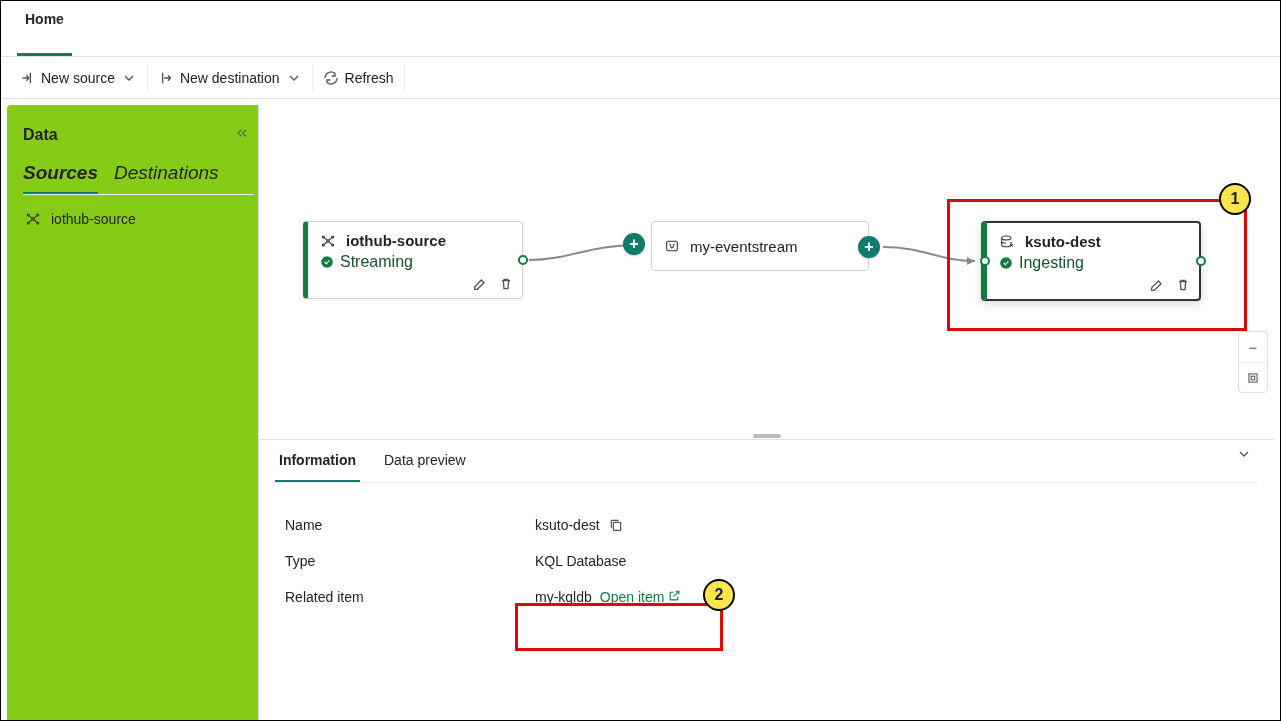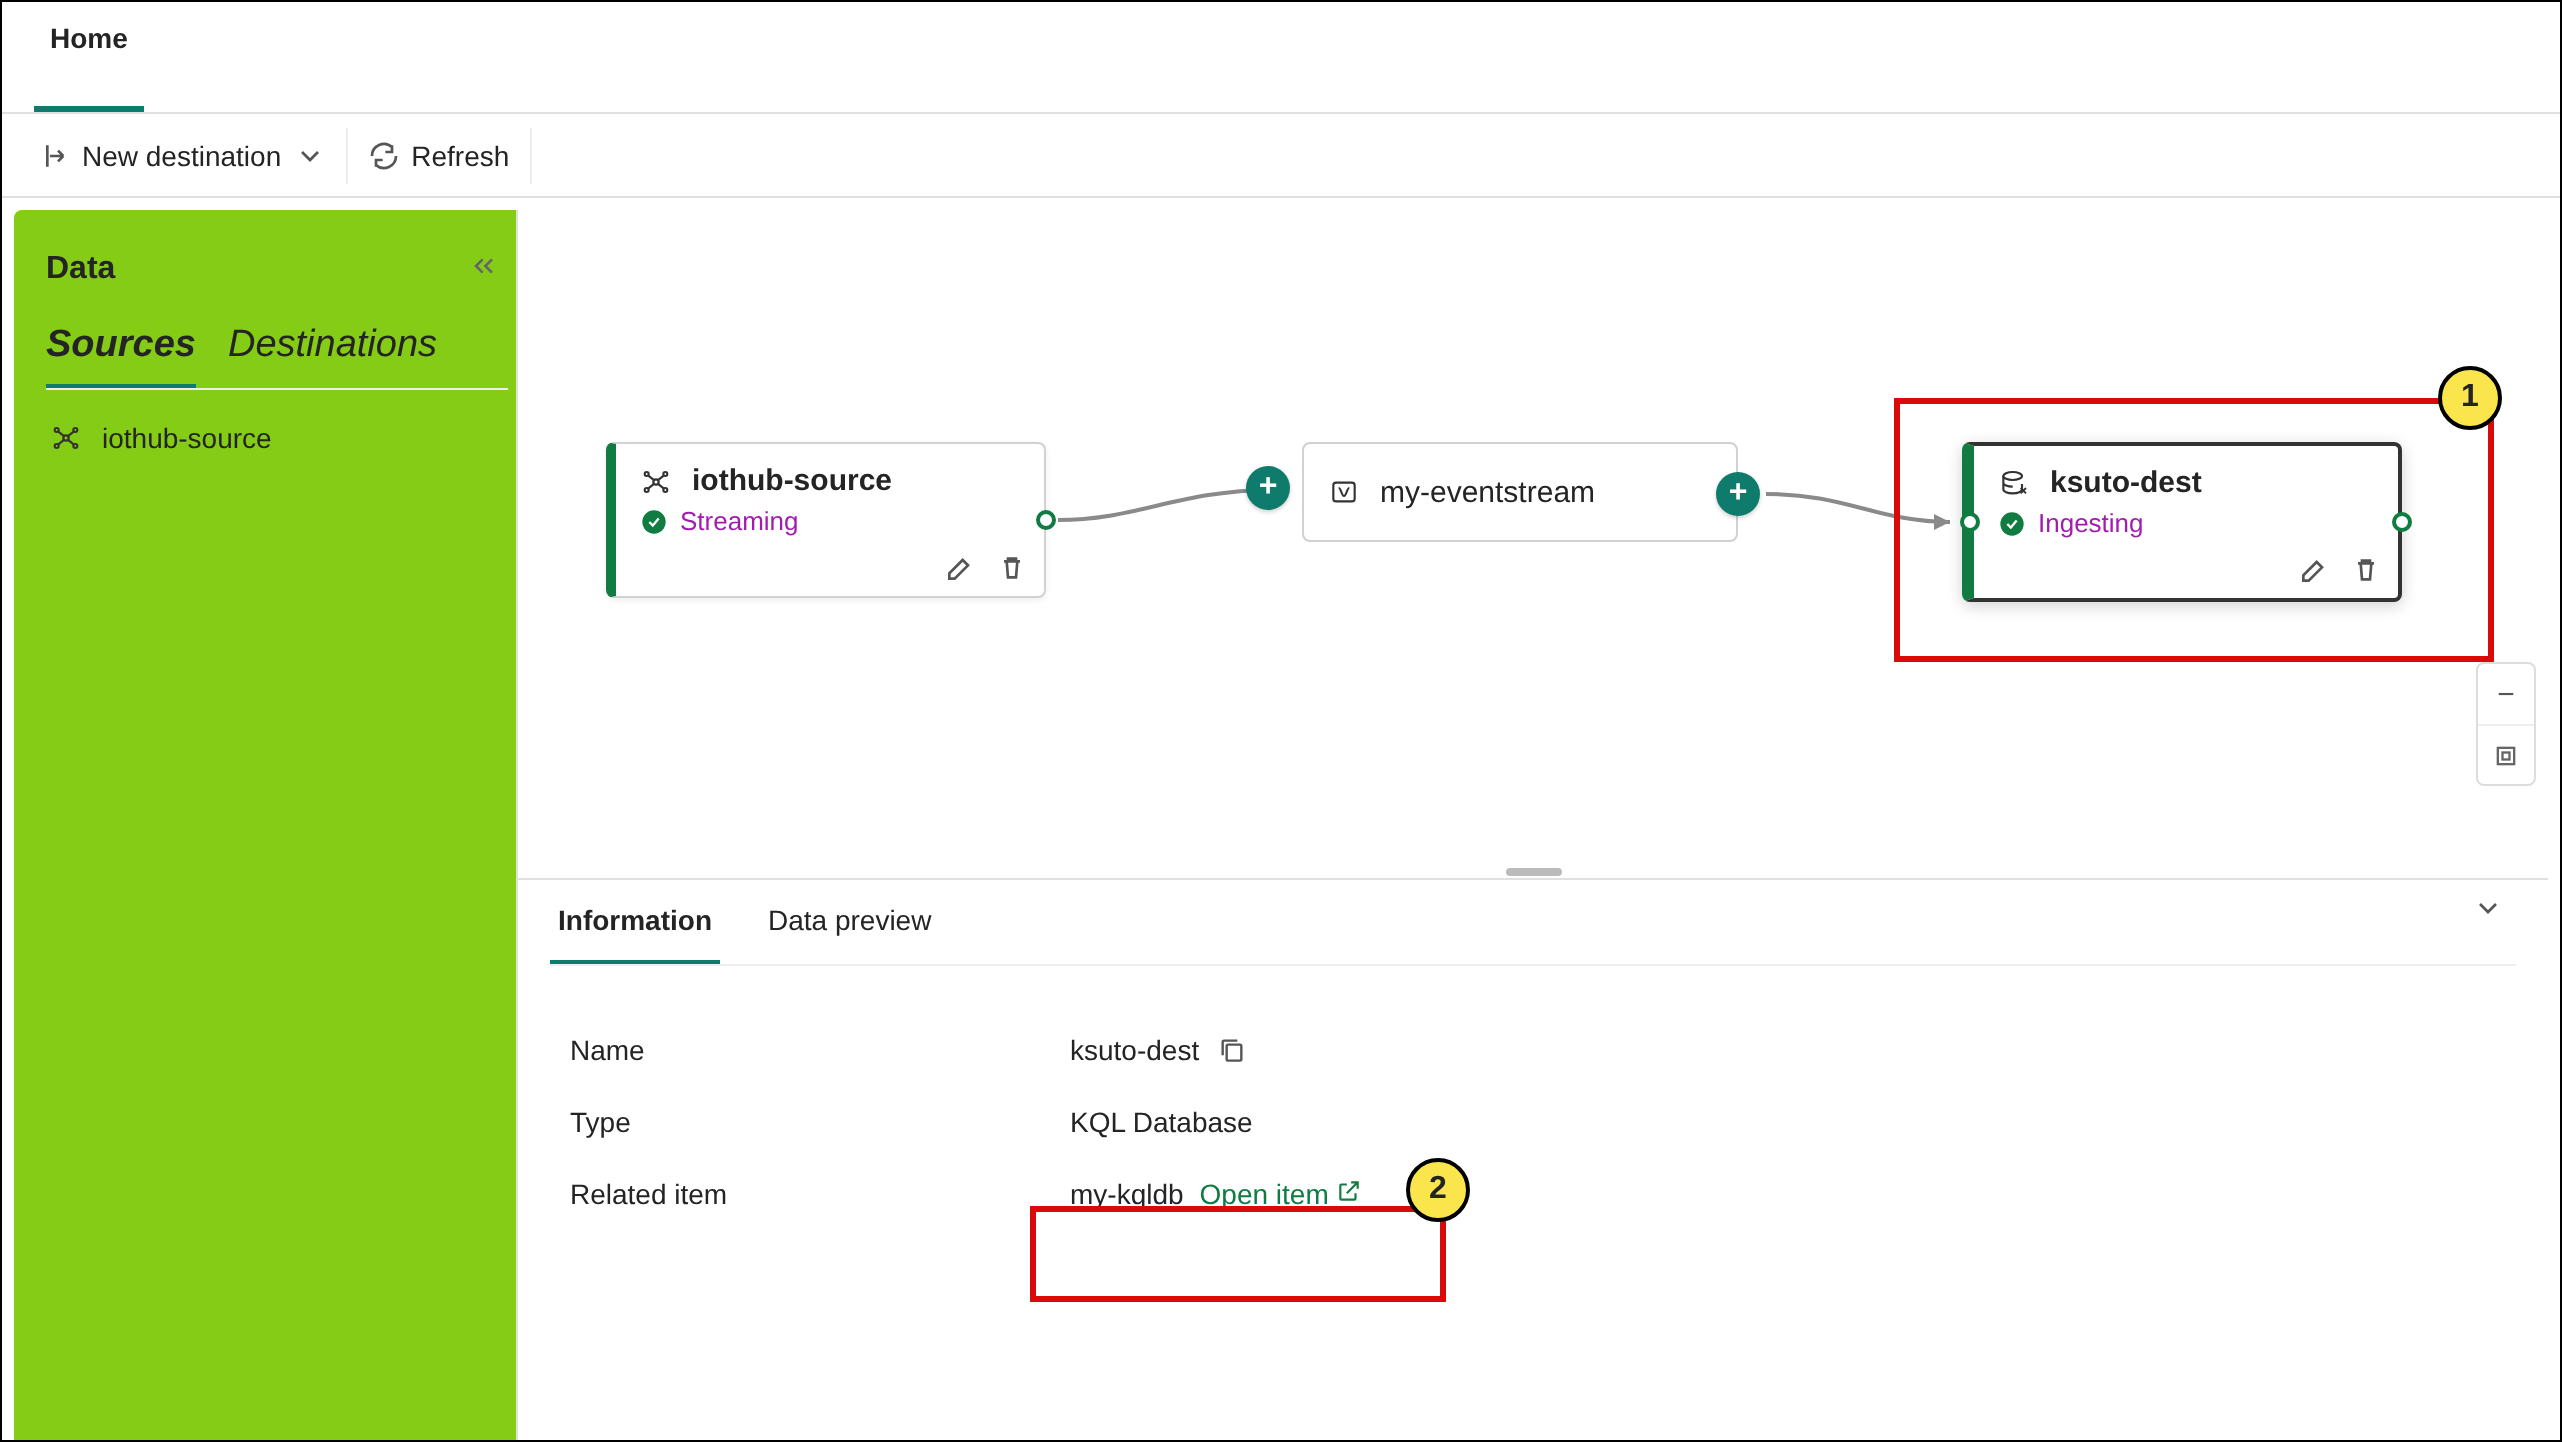--- a/index.html
+++ b/index.html
@@ -42,21 +42,21 @@
   .info-row { display:flex; align-items:center; min-height:36px;}
   .info-row .label { width:250px; font-size:14px; color:#242424;}
   .info-row .value { display:flex; align-items:center; gap:8px;}
   .green { color:#107c41;}
   
   .node { position:absolute; width:220px; background:#fff; border:1px solid #d1d1d1; border-radius:4px; box-shadow:0 1px 3px rgba(0,0,0,0.08);}
   .node.accent { border-left:5px solid #107c41;}
   .node.selected { border:2px solid #333; border-left:6px solid #107c41; box-shadow:0 2px 8px rgba(0,0,0,0.18);}
   .node-hdr { display:flex; align-items:center; gap:10px; padding:10px 12px 4px;}
   .node-hdr .title { font-weight:600; font-size:15px;}
-  .node-status { display:flex; align-items:center; gap:6px; padding:0 12px 6px; color:#a21caf; font-size:13px;}
+  .node-status { display:flex; align-items:center; gap:6px; padding:0 12px 6px; color:#14532d; font-size:16px;}
   .node-actions { position:absolute; right:8px; bottom:6px; display:flex; gap:10px;}
   .node-actions svg { width:16px; height:16px; cursor:pointer; stroke:#555;}
   .port { position:absolute; width:10px; height:10px; border:2px solid #107c41; background:#fff; border-radius:50%;}
   .plus-badge { position:absolute; width:22px; height:22px; border-radius:50%; background:#0f7b6c; color:#fff; display:flex; align-items:center; justify-content:center; font-size:16px; font-weight:bold; box-shadow:0 1px 2px rgba(0,0,0,0.2);}
   .stream-node { position:absolute; width:218px; height:50px; background:#fff; border:1px solid #d1d1d1; border-radius:4px; display:flex; align-items:center; gap:10px; padding:0 12px;}
   .zoom-ctrls { position:absolute; right:6px; top:226px; width:30px; border:1px solid #ddd; border-radius:4px; background:#fff; display:flex; flex-direction:column; align-items:center;}
   .zoom-ctrls button { width:100%; height:30px; border:none; background:none; cursor:pointer; font-size:15px; color:#555; display:flex; align-items:center; justify-content:center;}
   .zoom-ctrls button + button { border-top:1px solid #eee;}
   .callout { position:absolute; border:3px solid #d90a0a;}
   .badge-num { position:absolute; width:32px; height:32px; border-radius:50%; background:#fbe54d; border:2px solid #000; display:flex; align-items:center; justify-content:center; font-weight:700; font-size:16px;}
@@ -67,20 +67,29 @@
 </head>
 <body>
 
 <div class="tabs-top">
   <div class="tab active">Home</div>
 </div>
 
 <div class="toolbar">
   <div class="btn">
     <svg viewBox="0 0 24 24" fill="none" stroke="#555" stroke-width="2">
+        <path d="M5 12h10m0 0l-4-4m4 4l-4 4M17 4v16"></path>
+      </svg>
+    <span>New source</span>
+    <svg class="chevron-sm" viewBox="0 0 24 24" fill="none" stroke="#555" stroke-width="2">
+        <path d="M6 9l6 6 6-6"></path>
+      </svg>
+  </div>
+  <div class="btn">
+    <svg viewBox="0 0 24 24" fill="none" stroke="#555" stroke-width="2">
         <path d="M7 4v16M9 12h10m0 0l-4-4m4 4l-4 4"></path>
       </svg>
     <span>New destination</span>
     <svg class="chevron-sm" viewBox="0 0 24 24" fill="none" stroke="#555" stroke-width="2">
         <path d="M6 9l6 6 6-6"></path>
       </svg>
   </div>
   <div class="btn">
     <svg viewBox="0 0 24 24" fill="none" stroke="#555" stroke-width="2">
         <path d="M3 12a9 9 0 0115-6.7M21 12a9 9 0 01-15 6.7M18 4v5h-5M6 20v-5h5"></path>

